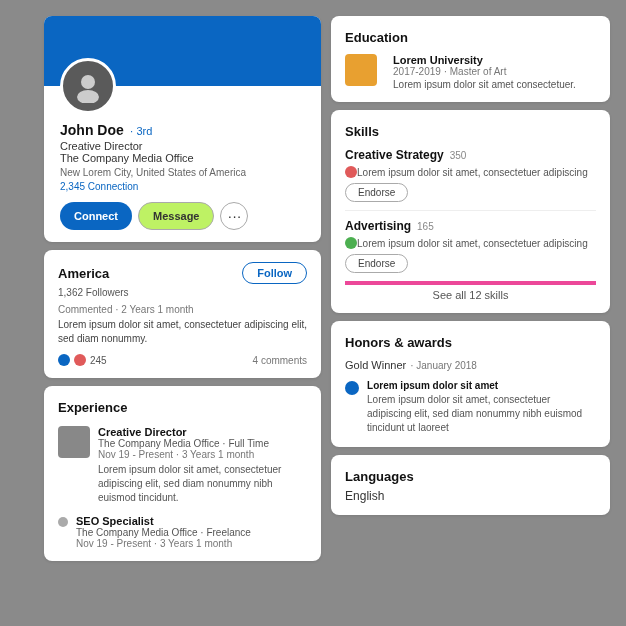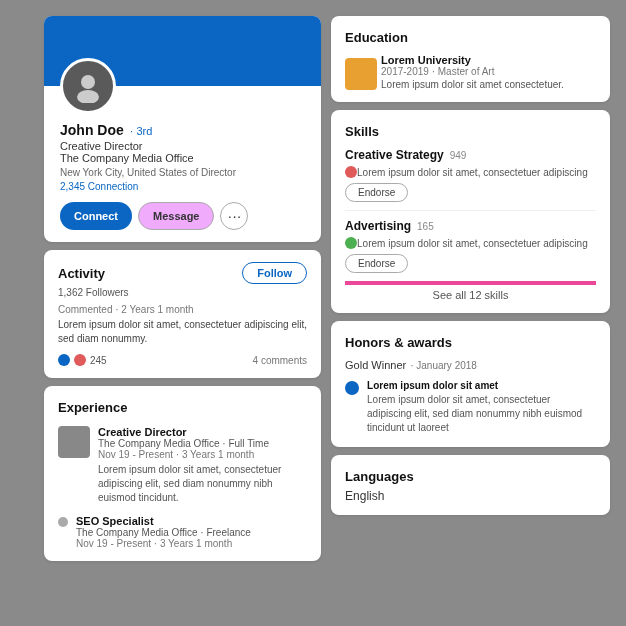--- a/index.html
+++ b/index.html
@@ -102,21 +102,21 @@
       background: #0a66c2;
       color: #fff;
       border: none;
       border-radius: 16px;
       padding: 5px 14px;
       font-size: 11px;
       font-weight: 600;
       cursor: pointer;
     }
     .btn-message {
-      background: #f0abfc;
+      background: #bef264;
       color: #333;
       border: 1.5px solid #aaa;
       border-radius: 16px;
       padding: 5px 14px;
       font-size: 11px;
       font-weight: 600;
       cursor: pointer;
     }
     .btn-more {
       background: #fff;
@@ -253,23 +253,22 @@
       display: flex;
       flex-direction: column;
       gap: 8px;
     }
     
     .edu-card {
       padding: 12px 14px;
     }
     .edu-item {
       display: flex;
-      gap: 4px;
+      gap: 16px;
       margin-top: 8px;
-      align-items: flex-end;
     }
     .edu-icon {
       width: 32px;
       height: 32px;
       background: #e8a030;
       border-radius: 4px;
       flex-shrink: 0;
     }
     .edu-details { flex: 1; }
     .edu-school {
@@ -411,33 +410,33 @@
           </div>
         </div>
       </div>
       <div class="profile-info">
         <div class="profile-name-row">
           <span class="profile-name">John Doe</span>
           <span class="profile-degree">· 3rd</span>
         </div>
         <div class="profile-title">Creative Director</div>
         <div class="profile-company">The Company Media Office</div>
-        <div class="profile-location">New York City, United States of Director</div>
+        <div class="profile-location">New Lorem City, United States of America</div>
         <div class="profile-connections">2,345 Connection</div>
         <div class="profile-actions">
           <button class="btn-connect">Connect</button>
           <button class="btn-message">Message</button>
           <button class="btn-more">···</button>
         </div>
       </div>
     </div>
 
     <div class="card activity-card">
       <div class="activity-header">
-        <span class="section-title">Activity</span>
+        <span class="section-title">America</span>
         <button class="btn-follow">Follow</button>
       </div>
       <div class="activity-followers">1,362 Followers</div>
       <div class="activity-meta">Commented · 2 Years 1 month</div>
       <div class="activity-text">Lorem ipsum dolor sit amet, consectetuer adipiscing elit, sed diam nonummy.</div>
       <div class="activity-footer">
         <div class="activity-likes">
           <span class="like-dot" style="background:#0a66c2;"></span>
           <span class="like-dot" style="background:#e05a5a;"></span>
           <span class="like-count">245</span>
@@ -480,21 +479,21 @@
           <div class="edu-desc">Lorem ipsum dolor sit amet consectetuer.</div>
         </div>
       </div>
     </div>
 
     <div class="card skills-card">
       <span class="section-title">Skills</span>
       <div class="skill-item">
         <div class="skill-header">
           <span class="skill-name">Creative Strategy</span>
-          <span class="skill-count">949</span>
+          <span class="skill-count">350</span>
         </div>
         <div class="skill-endorser">
           <span class="endorser-dot" style="background:#e05a5a;"></span>
           <span class="endorser-text">Lorem ipsum dolor sit amet, consectetuer adipiscing</span>
         </div>
         <button class="btn-endorse">Endorse</button>
       </div>
       <hr class="skill-divider">
       <div class="skill-item">
         <div class="skill-header">

